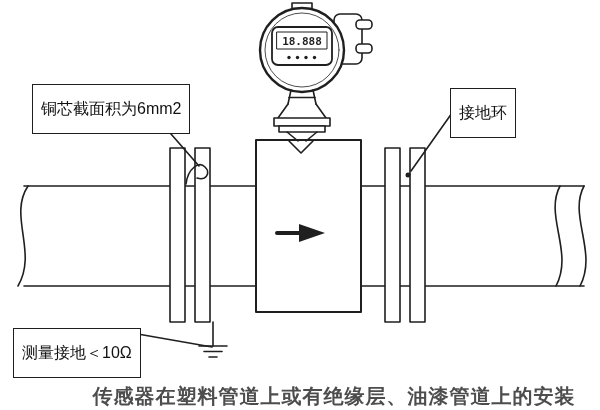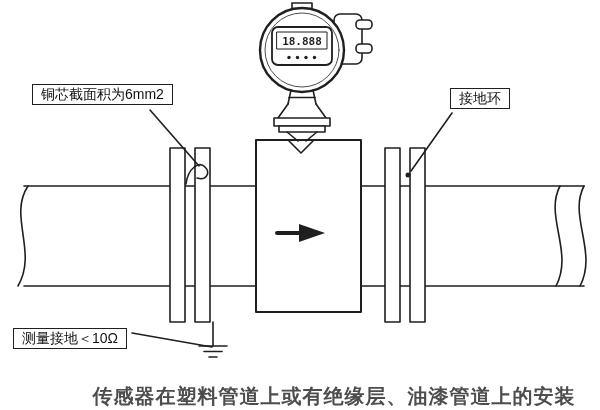--- a/index.html
+++ b/index.html
@@ -12,22 +12,22 @@
   }
   .stage { position:absolute; inset:0;border-radius:22px; }
   svg.drawing {
     position:absolute; left:0; top:0;
     color: var(--line, #1f1f1f);
   }
   .callout {
     position:absolute;
     border:1px solid var(--line, #1f1f1f);
     background:#ffffff;
-    padding:0 8px;
-    font-size:14px;
+    padding:13px 8px;
+    font-size:16px;
     line-height:1.35;
     color:#111111;
     white-space:nowrap;
   }
   .caption {
     position:absolute;
     left:68px; right:0; top:383px;
     text-align:center;
     font-size:20px;
     font-weight:bold;

